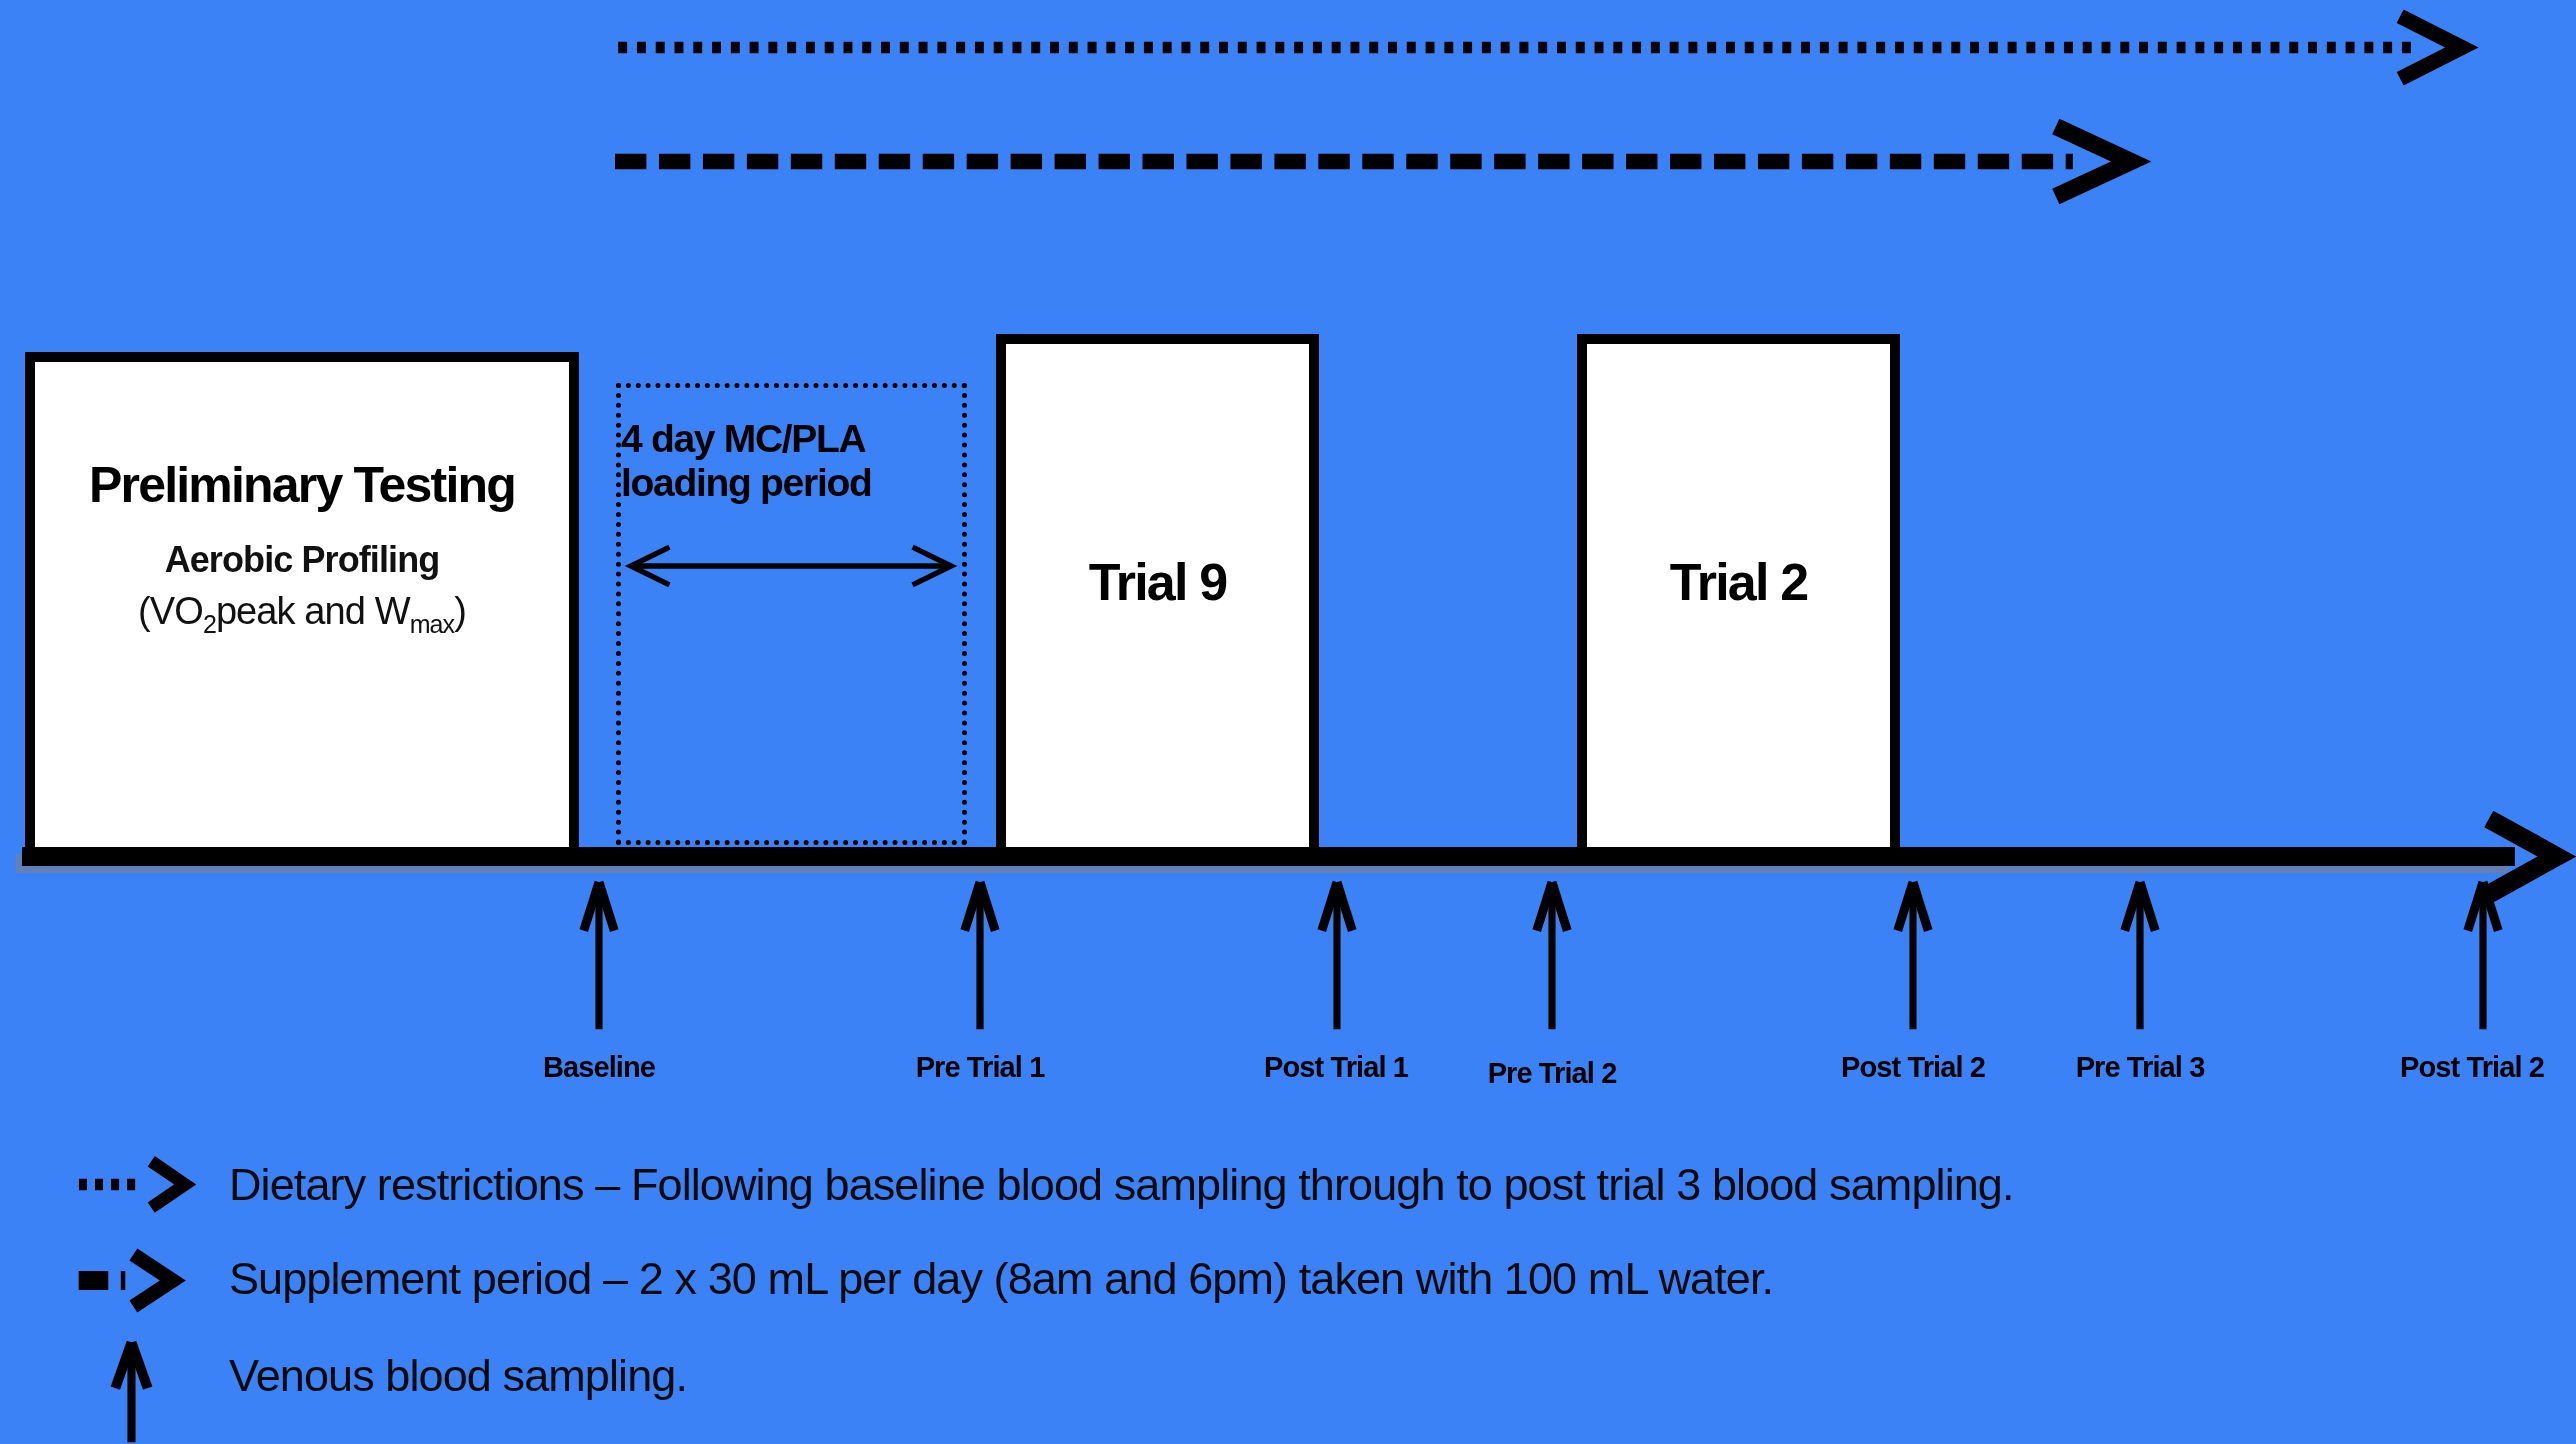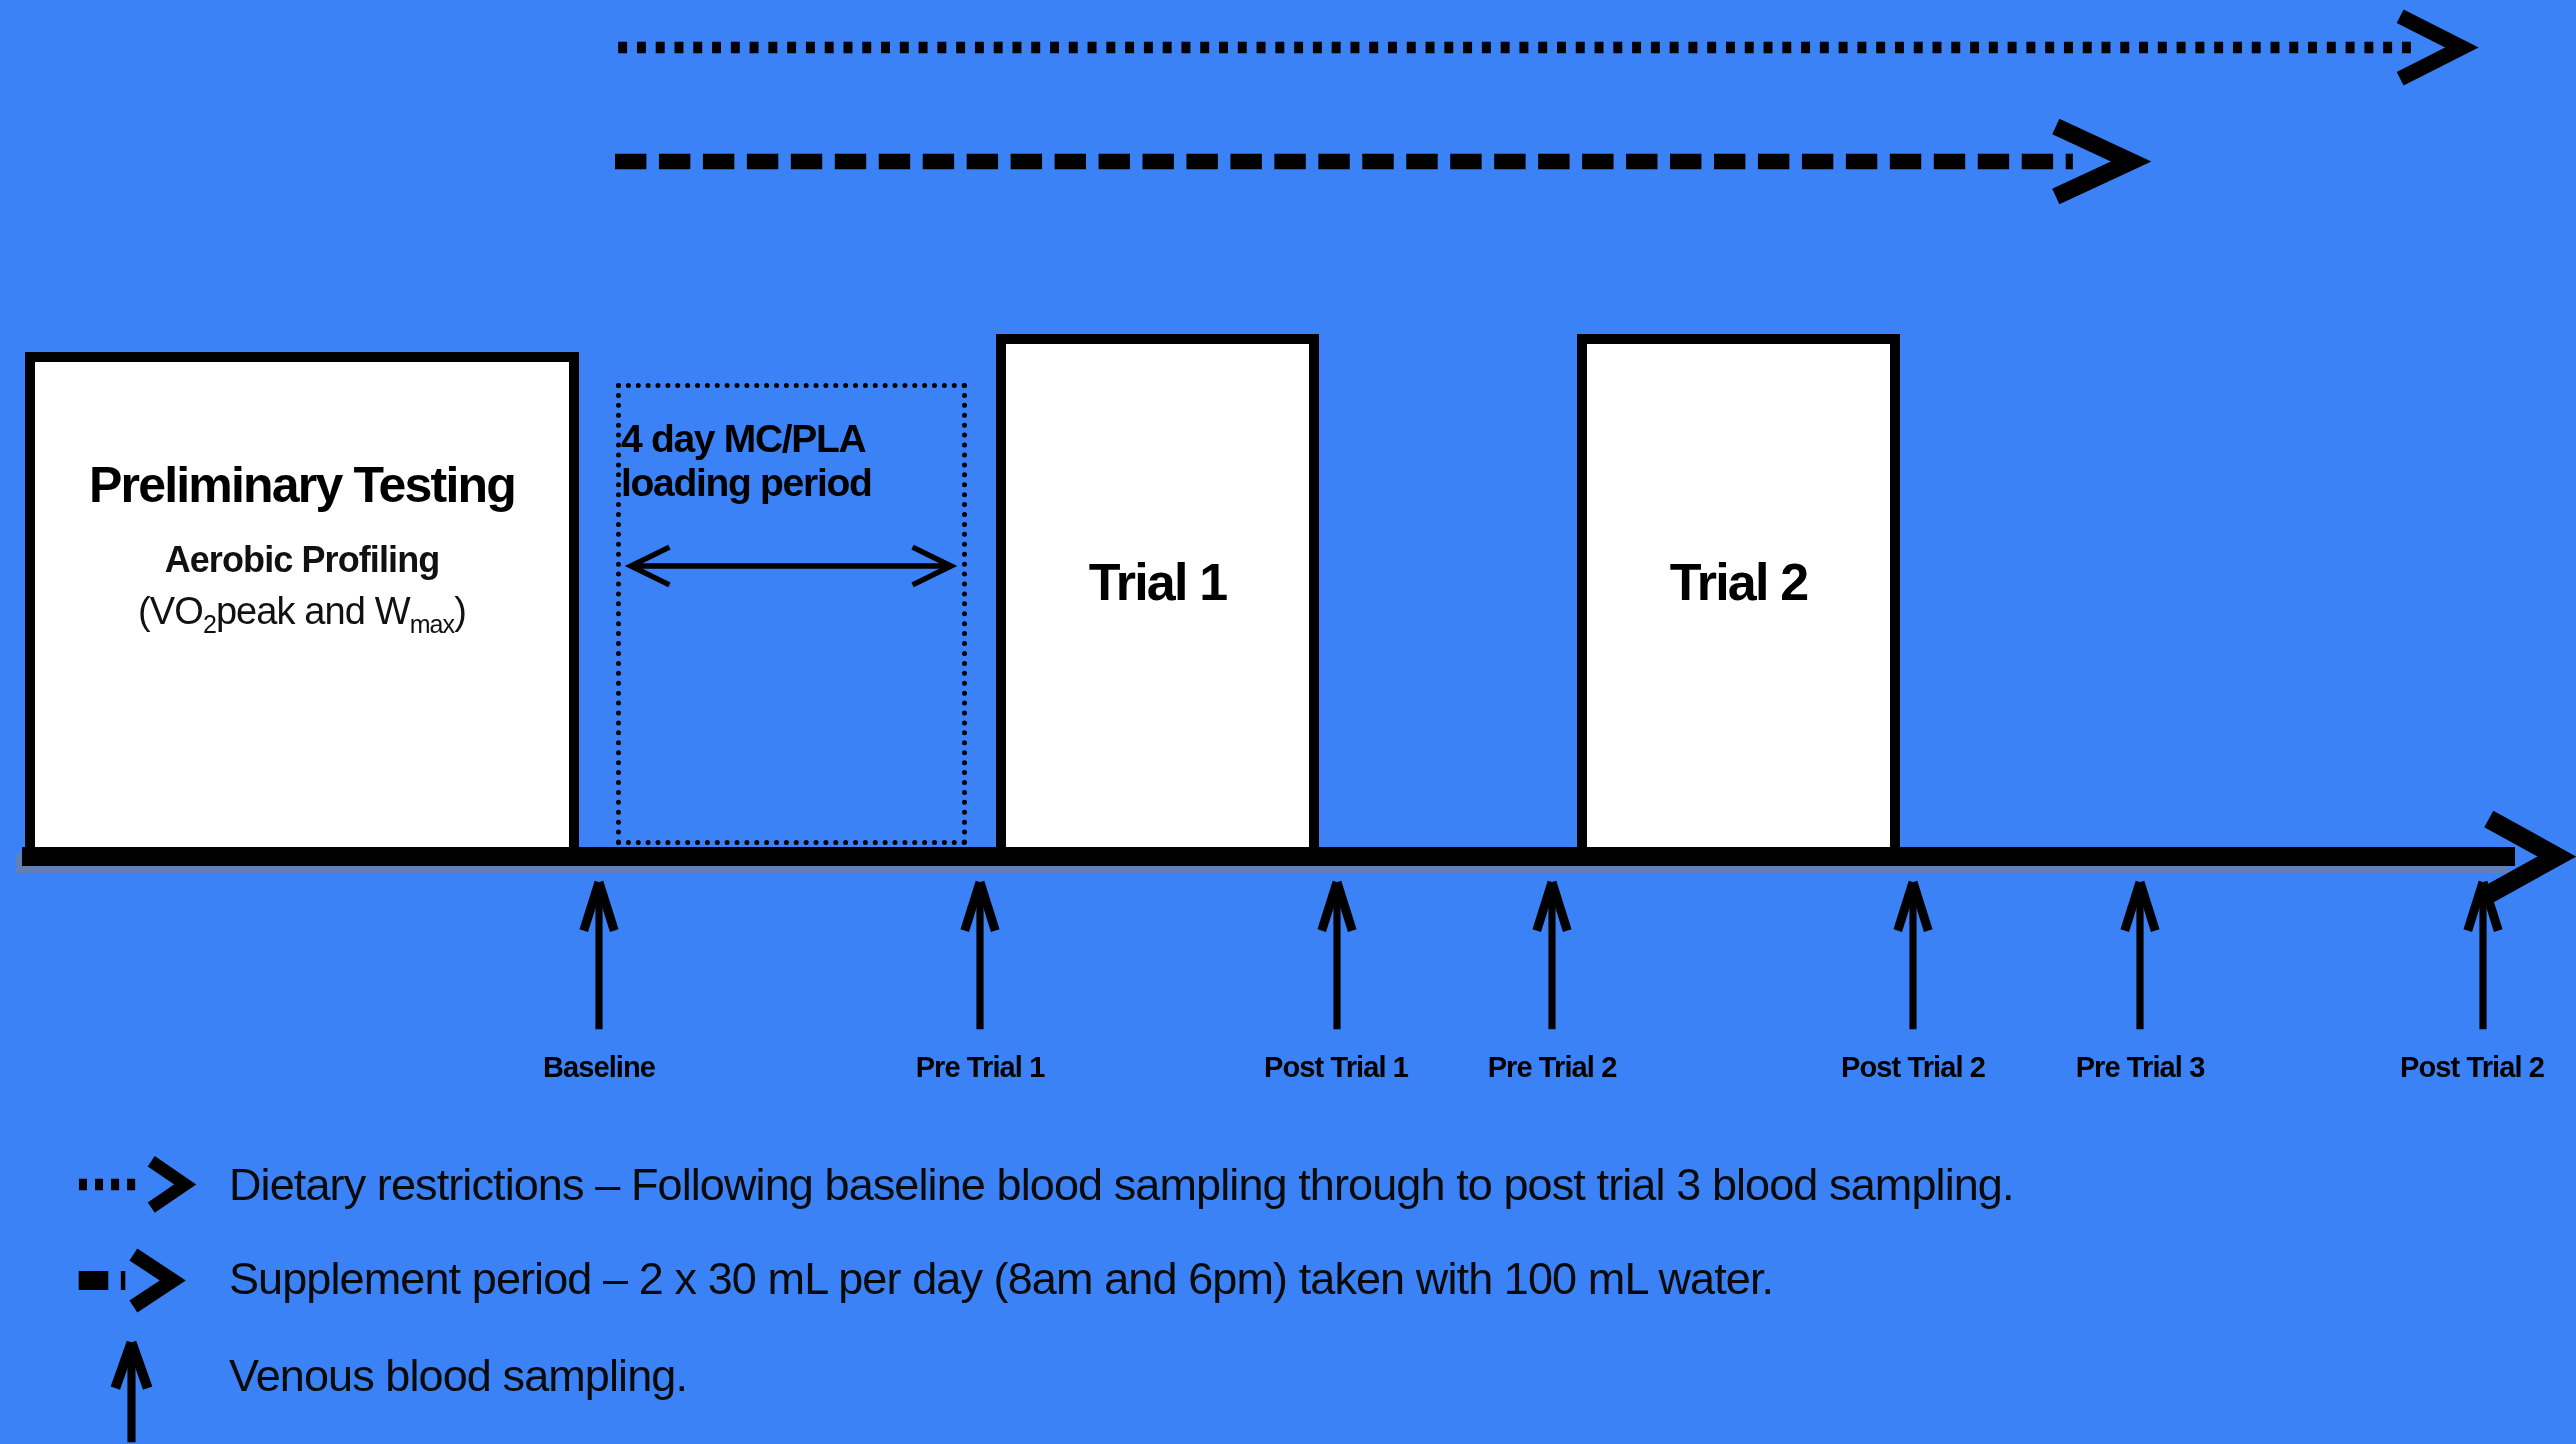--- a/index.html
+++ b/index.html
@@ -89,21 +89,21 @@
     <div class="loading-line l1">4 day MC/PLA</div>
     <div class="loading-line">loading period</div>
     <svg class="abs" style="left:0;top:151px;" width="340" height="54" viewBox="0 0 379 60">
       <line class="stroke" x1="12" y1="30" x2="367" y2="30" stroke-width="6"></line>
       <path class="stroke" d="M54,9 L11,30 L54,51" stroke-width="6"></path>
       <path class="stroke" d="M325,9 L368,30 L325,51" stroke-width="6"></path>
     </svg>
   </div>
 
   <div class="solid-box" style="left:996px;top:334px;width:323px;height:531px;">
-    <div class="trial-label">Trial 1</div>
+    <div class="trial-label">Trial 9</div>
   </div>
   <div class="solid-box" style="left:1577px;top:334px;width:323px;height:531px;">
     <div class="trial-label">Trial 2</div>
   </div>
 
   <div class="timeline-bar"></div>
   <svg class="abs" style="left:2476px;top:810px;z-index:5;" width="99" height="94" viewBox="0 0 110 105">
     <path class="stroke" d="M14,10 L90,52 L14,94" stroke-width="21"></path>
   </svg>
 
@@ -139,21 +139,21 @@
   </svg>
   <svg class="abs" style="left:2456px;top:875px;z-index:6;" width="54" height="157" viewBox="0 0 60 175">
     <line class="stroke" x1="30" y1="172" x2="30" y2="16" stroke-width="8"></line>
     <path class="stroke" d="M30,8 L13,62" stroke-width="10"></path>
       <path class="stroke" d="M30,8 L47,62" stroke-width="10"></path>
   </svg>
 
   <div class="tick-label" style="left:599px;">Baseline</div>
   <div class="tick-label" style="left:980px;">Pre Trial 1</div>
   <div class="tick-label" style="left:1336px;">Post Trial 1</div>
-  <div class="tick-label" style="left:1552px;">Pre Trial 2</div>
+  <div class="tick-label" style="left:1552px;margin-top:6px;">Pre Trial 2</div>
   <div class="tick-label" style="left:1913px;">Post Trial 2</div>
   <div class="tick-label" style="left:2140px;">Pre Trial 3</div>
   <div class="tick-label" style="left:2472px;">Post Trial 2</div>
 
   <div>
 
     <svg class="abs" style="left:76px;top:1155px;" width="121" height="58" viewBox="0 0 135 65">
       <line class="stroke" x1="3" y1="33" x2="72" y2="33" stroke-width="13" stroke-dasharray="9 9"></line>
       <path class="stroke" d="M84,7 L122,33 L84,59" stroke-width="14"></path>
     </svg>

